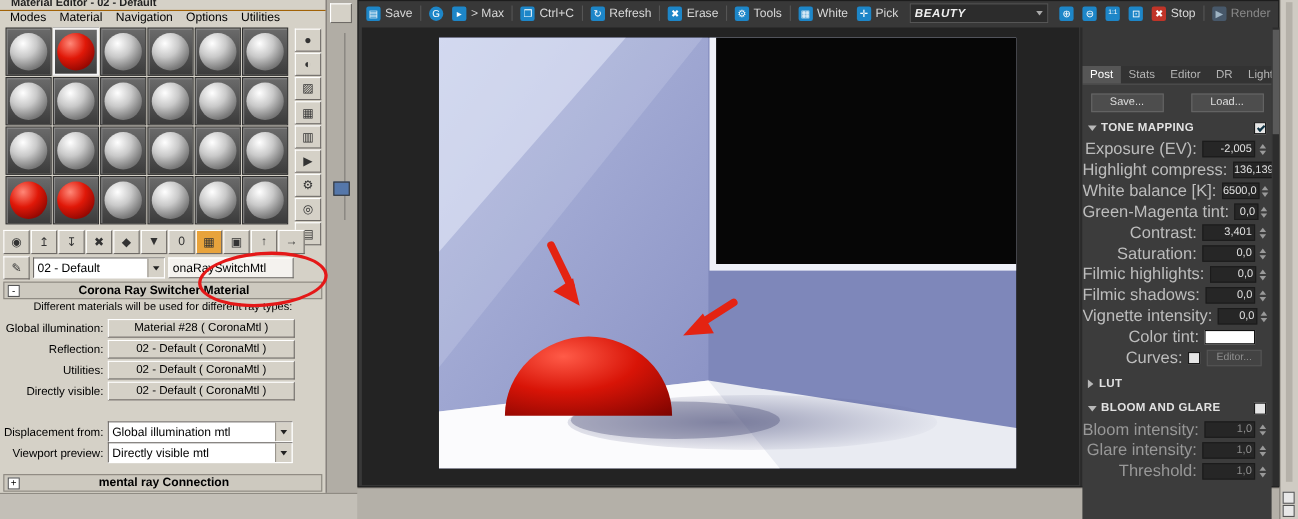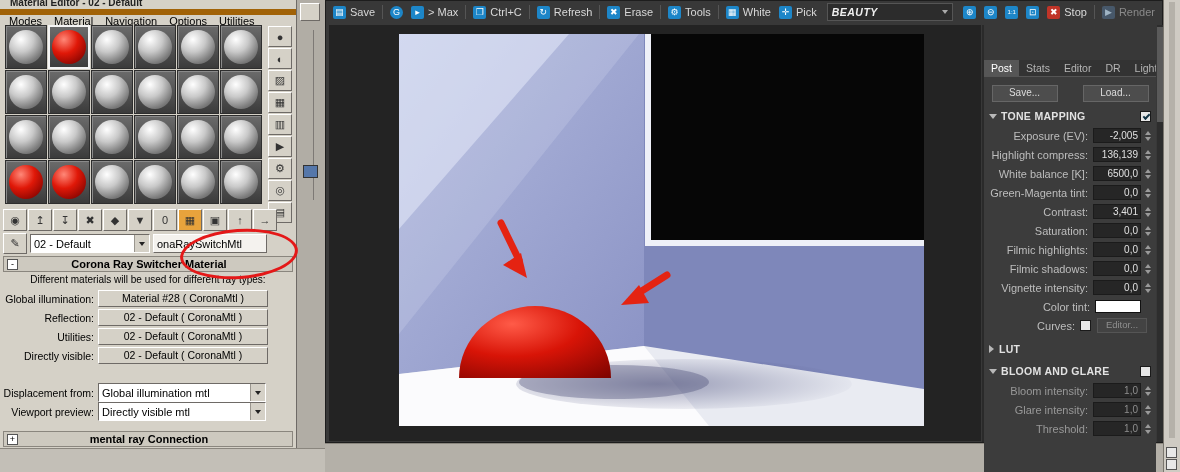--- a/index.html
+++ b/index.html
@@ -17,21 +17,21 @@
   .right-groove{left:1169px;top:2px;width:6px;height:436px;background:#b5b1a9;}
   .right-chk1{left:1166px;top:447px;width:9px;height:9px;background:#e8e8e8;border:1px solid #555;}
   .right-chk2{left:1166px;top:459px;width:9px;height:9px;background:#e8e8e8;border:1px solid #555;}
   .bot-left{left:0;top:448px;width:325px;height:24px;background:#c3bfb7;border-top:1px solid #8a867e;}
   .bot-right{left:325px;top:443px;width:855px;height:29px;background:#b4b0a8;border-top:1px solid #8a867e;}
   .frag-dark{left:1127px;top:452px;width:14px;height:14px;background:#2a2a2a;}
   .frag-dots{left:995px;top:456px;width:24px;height:3px;background:repeating-linear-gradient(90deg,#666 0 3px,transparent 3px 8px);}
 
   
   .me-window{left:0;top:0;width:296px;height:448px;background:#d5d1c7;border-right:1px solid #6e6a66;font-size:11px;color:#000;}
-  .me-title{height:9px;overflow:hidden;border-bottom:6px solid #a16207;}
+  .me-title{height:9px;overflow:hidden;border-bottom:1px solid #a16207;}
   .me-title span{display:block;margin-top:-3px;margin-left:10px;font-size:10px;font-weight:bold;color:#222;white-space:nowrap;}
   .me-menu{display:flex;align-items:flex-start;height:15px;padding:0 3px;}
   .me-menu .mi{padding:0 6px;font-size:11px;}
   .slot-grid{position:absolute;left:5px;top:25px;width:258px;display:grid;grid-template-columns:repeat(6,42px);grid-auto-rows:44px;gap:1px;}
   .slot{background:linear-gradient(#6b6b6b,#3b3b3b);border:1px solid #2e2e2e;box-shadow:inset 1px 1px 0 #8a8a8a;display:flex;align-items:center;justify-content:center;}
   .slot.active{outline:2px solid #f4f4f4;outline-offset:-2px;}
   .sphere{width:34px;height:34px;border-radius:50%;}
   .sphere.gray{background:radial-gradient(circle at 35% 28%,#ffffff,#c9c9c9 38%,#7c7c7c 72%,#4d4d4d 100%);}
   .sphere.red{background:radial-gradient(circle at 35% 28%,#ff8878,#e01808 42%,#7e0300 88%);}
   .side-bar{position:absolute;left:268px;top:26px;width:24px;display:flex;flex-direction:column;gap:1px;}
@@ -86,21 +86,21 @@
   .tab.active{background:#565656;color:#fff;}
   .sl-row{display:flex;justify-content:center;gap:25px;margin:8px 0 4px;}
   .panel-btn{width:64px;height:15px;background:#4d4d4d;border:1px solid #666;color:#ddd;font-size:10px;text-align:center;line-height:14px;}
   .sec-head{display:flex;align-items:center;height:16px;margin:6px 5px 2px;}
   .tri-open{width:0;height:0;border-left:4px solid transparent;border-right:4px solid transparent;border-top:5px solid #b8b8b8;margin-right:4px;}
   .tri-closed{width:0;height:0;border-top:4px solid transparent;border-bottom:4px solid transparent;border-left:5px solid #b8b8b8;margin-right:5px;}
   .sec-head .st{font-weight:bold;font-size:10.5px;color:#e2e2e2;letter-spacing:.3px;flex:1;}
   .chk{width:11px;height:11px;background:#e6e6e6;border:1px solid #1a1a1a;flex:none;box-sizing:border-box;}
   .chk.on::before{content:"";display:block;width:5px;height:2px;border-left:2px solid #134;border-bottom:2px solid #134;transform:rotate(-45deg);margin:2px 0 0 2px;}
   .p-row{display:flex;align-items:center;height:19px;padding-right:4px;}
-  .p-label{flex:1;text-align:right;font-size:11px;color:#bdbdbd;padding-right:5px;white-space:nowrap;}
+  .p-label{flex:1;text-align:right;font-size:15px;color:#bdbdbd;padding-right:5px;white-space:nowrap;}
   .p-val{width:44px;height:13px;background:#262626;border:1px solid #1b1b1b;color:#e0e0e0;font-size:10px;text-align:right;line-height:13px;padding-right:2px;box-sizing:content-box;}
   .spin{width:9px;display:flex;flex-direction:column;align-items:center;gap:2px;margin-left:2px;}
   .spin-up{width:0;height:0;border-left:3px solid transparent;border-right:3px solid transparent;border-bottom:4px solid #9a9a9a;}
   .spin-dn{width:0;height:0;border-left:3px solid transparent;border-right:3px solid transparent;border-top:4px solid #9a9a9a;}
   .p-row.dim .p-label{color:#989898;}
   .p-row.dim .p-val{color:#8e8e8e;}
   .swatch{width:44px;height:11px;background:#ffffff;border:1px solid #111;margin-right:11px;}
   .editor-btn{width:48px;height:13px;background:#434343;border:1px solid #555;color:#8f8f8f;font-size:9.5px;text-align:center;line-height:12px;margin-left:6px;margin-right:5px;}
 </style>
 </head>

